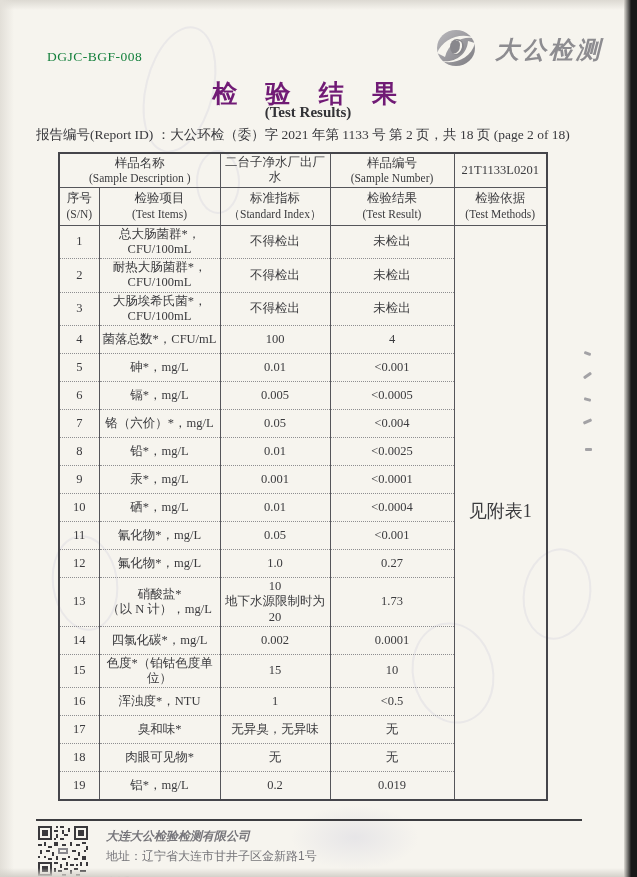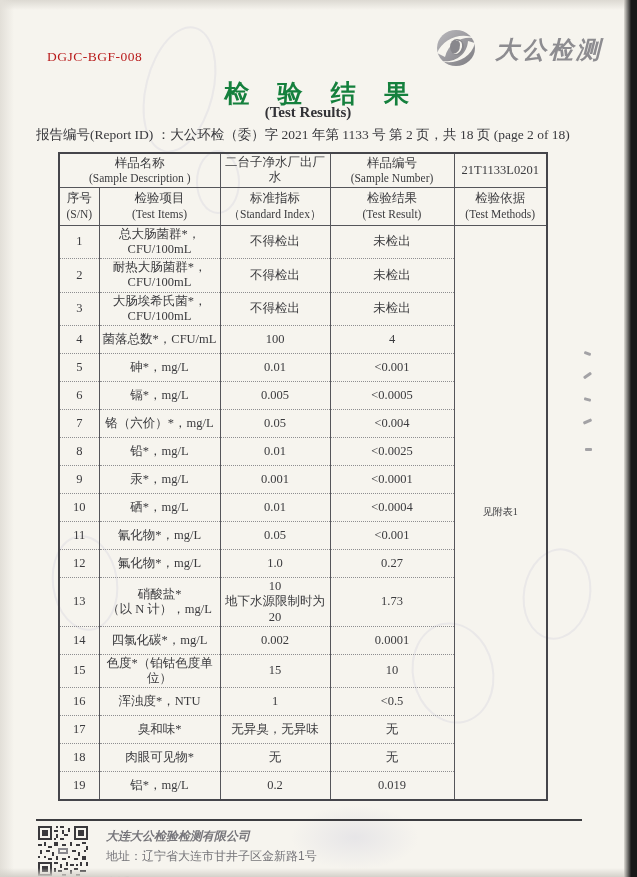--- a/index.html
+++ b/index.html
@@ -12,42 +12,42 @@
   
   .edge-top{position:absolute;left:0;top:0;width:100%;height:10px;
     background:linear-gradient(#dcd9d2,rgba(246,244,238,0));}
   .edge-left{position:absolute;left:0;top:0;width:14px;height:100%;
     background:linear-gradient(to right,#e2dfd8,rgba(246,244,238,0));}
   .edge-bottom{position:absolute;left:0;bottom:0;width:100%;height:9px;
     background:linear-gradient(to top,#d4d1ca,rgba(246,244,238,0));}
   .edge-right{position:absolute;right:0;top:0;width:13px;height:100%;
     background:linear-gradient(to right,rgba(207,204,197,.6),#191919 55%);}
   
-  .doc-code{position:absolute;left:47px;top:49px;font-size:13.5px;letter-spacing:.5px;color:#b91c1c;}
+  .doc-code{position:absolute;left:47px;top:49px;font-size:13.5px;letter-spacing:.5px;color:#15803d;}
   .logo{position:absolute;right:34px;top:27px;display:flex;align-items:center;gap:14px;}
   .logo-text{font-size:24px;font-weight:bold;font-style:italic;color:#8d8c90;letter-spacing:3px;}
   .title{position:absolute;left:0;top:77px;width:616px;text-align:center;
-    font-size:25px;font-weight:bold;letter-spacing:11px;padding-left:14px;color:#15803d;}
+    font-size:25px;font-weight:bold;letter-spacing:11px;padding-left:2px;color:#701a75;}
   .subtitle{position:absolute;left:0;top:104px;width:616px;text-align:center;
     font-size:15px;font-weight:bold;color:#333337;}
   .report-line{position:absolute;left:36px;top:126px;font-size:13.5px;color:#39393d;white-space:nowrap;}
   
   table.results{position:absolute;left:58px;top:152px;width:488px;
     border-collapse:collapse;table-layout:fixed;
     border:2px solid #45454a;font-size:12.5px;color:#3b3b3e;}
   table.results td{border-left:1px solid #55555a;border-right:1px solid #55555a;
     text-align:center;vertical-align:middle;padding:1px 2px;line-height:1.22;}
   tr.hdr td{border-bottom:1px solid #55555a;border-top:1px solid #55555a;text-align:center;}
   tbody tr.brow + tr.brow td{border-top:1px dotted #8e8e90;}
   .cn{display:block;font-size:12.5px;}
   .en{display:block;font-size:11.5px;}
   .pre{white-space:pre-line;}
   tr.rh34{height:34px;} tr.rh38{height:38px;} tr.rh31{height:31px;}
   tr.rh28{height:28px;} tr.rh39{height:39px;}
-  td.methods-cell{font-size:10px;margin-left:32px;}
+  td.methods-cell{font-size:18px;margin-left:32px;}
   
   .footer-rule{position:absolute;left:36px;top:819px;width:546px;height:2px;background:#3c3c3f;}
   .footer{position:absolute;left:38px;top:826px;display:flex;gap:18px;align-items:flex-start;
     font-family:"Liberation Sans","DejaVu Sans",sans-serif;color:#76757a;}
   .footer-lines{padding-top:2px;}
   .footer-lines .co{font-size:12px;font-weight:bold;margin-bottom:3px;font-style:italic;}
   .footer-lines .ln{font-size:12px;margin-bottom:9px;}
   
   .mark{position:absolute;border:2px solid rgba(125,130,190,.10);border-radius:50%;}
   .scribble{position:absolute;background:radial-gradient(ellipse at center,rgba(120,125,185,.12),rgba(120,125,185,0) 70%);}

